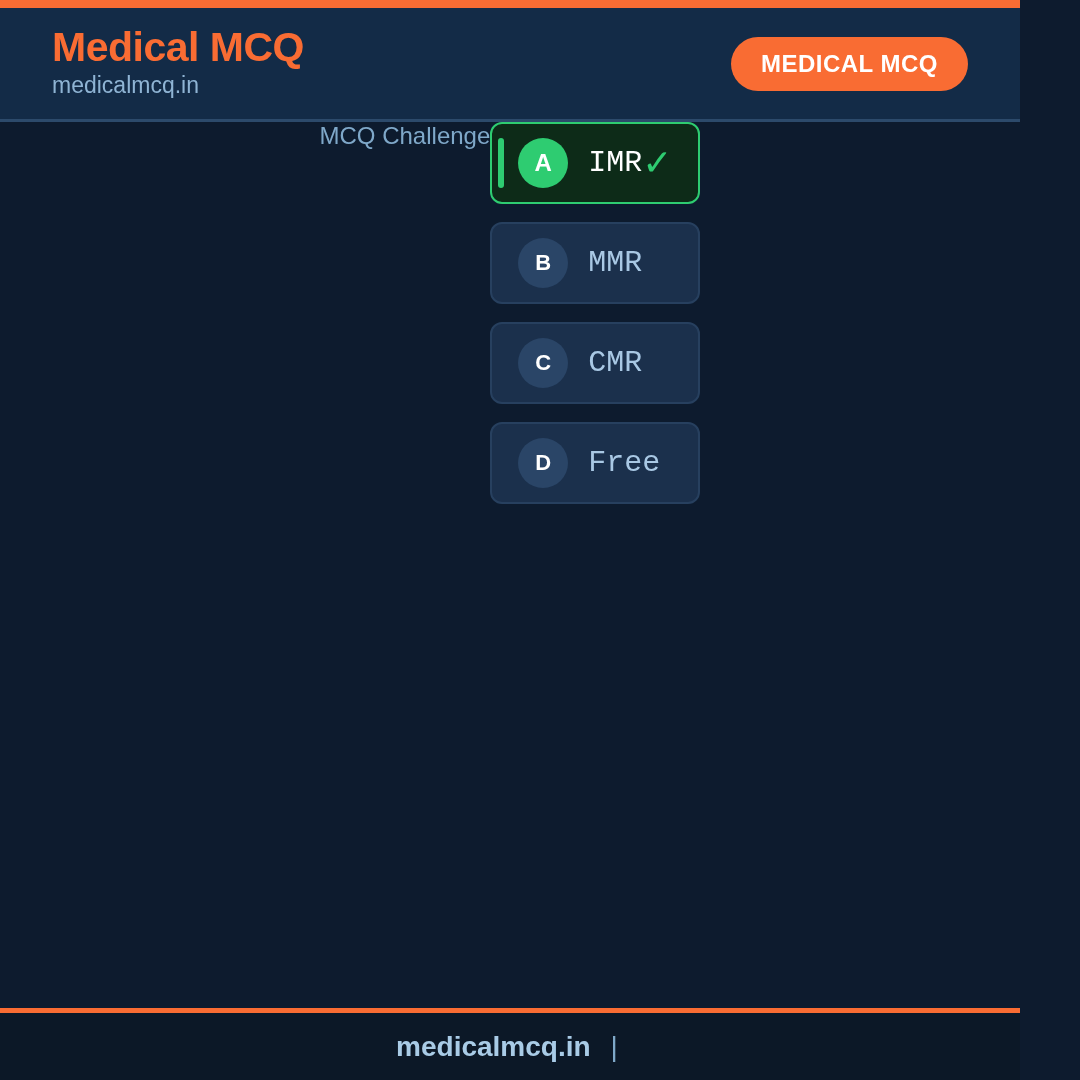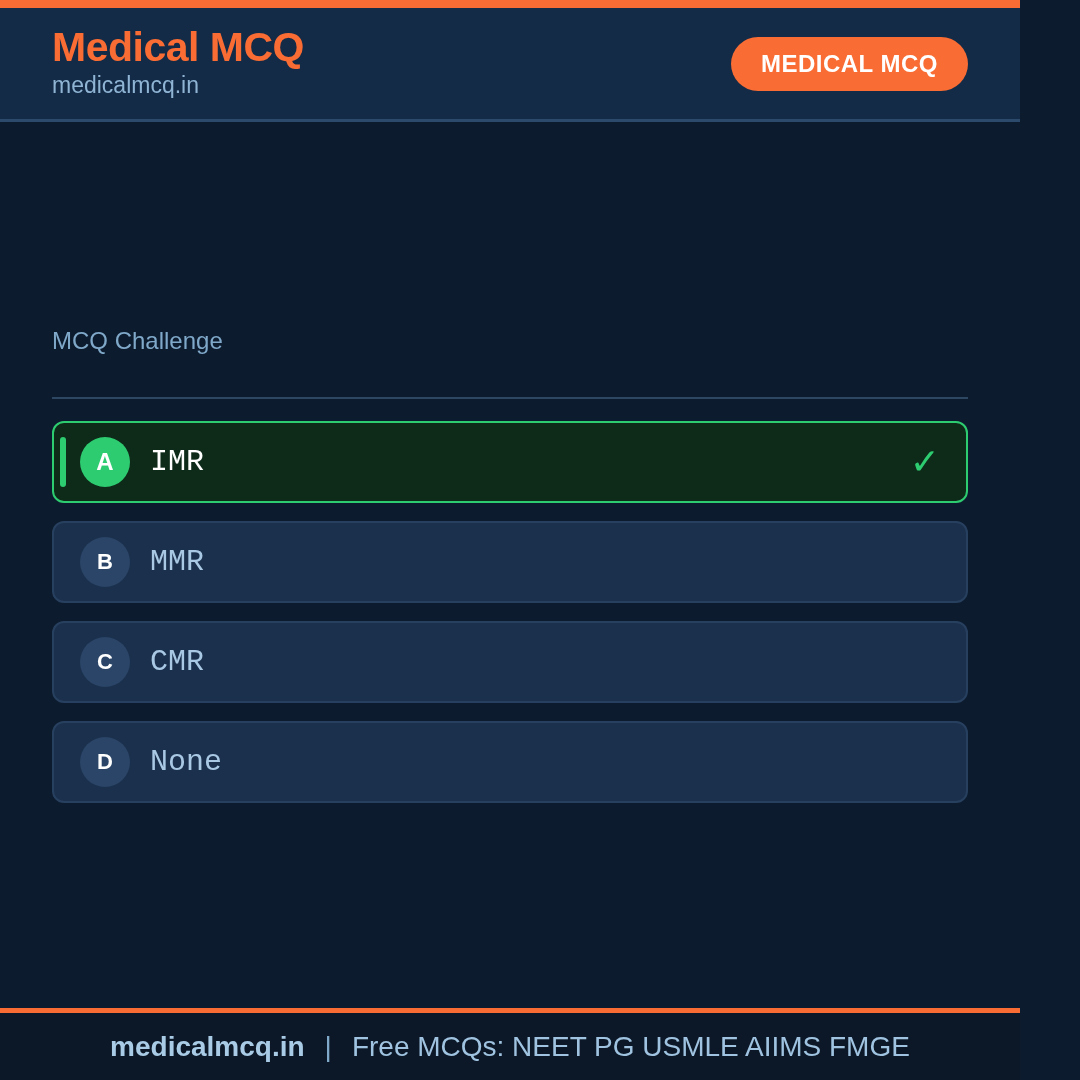--- a/index.html
+++ b/index.html
@@ -67,21 +67,21 @@
     padding: 13px 30px;
     border-radius: 40px;
     white-space: nowrap;
   }
 
   
   .main {
     flex: 1 1 auto;
     padding: 0 52px;
     display: flex;
-    flex-direction: column;
+    flex-direction: row;
     justify-content: center;
     min-height: 0;
   }
 
   .eyebrow {
     font-size: 24px;
     color: #7fa8c9;
     line-height: 1.2;
     margin-bottom: 8px;
   }
@@ -223,27 +223,26 @@
         <div class="opt-text">MMR</div>
       </div>
 
       <div class="option">
         <div class="badge">C</div>
         <div class="opt-text">CMR</div>
       </div>
 
       <div class="option">
         <div class="badge">D</div>
-        <div class="opt-text">None</div>
+        <div class="opt-text">Free</div>
       </div>
 
     </div>
   </div>
 
   <div class="footer">
     <div class="footer-inner">
       <span class="footer-site">medicalmcq.in</span>
       <span class="footer-sep">|</span>
-      <span class="footer-list">Free MCQs: NEET PG  USMLE  AIIMS  FMGE</span>
     </div>
   </div>
 
 </div>
 
 </body></html>

